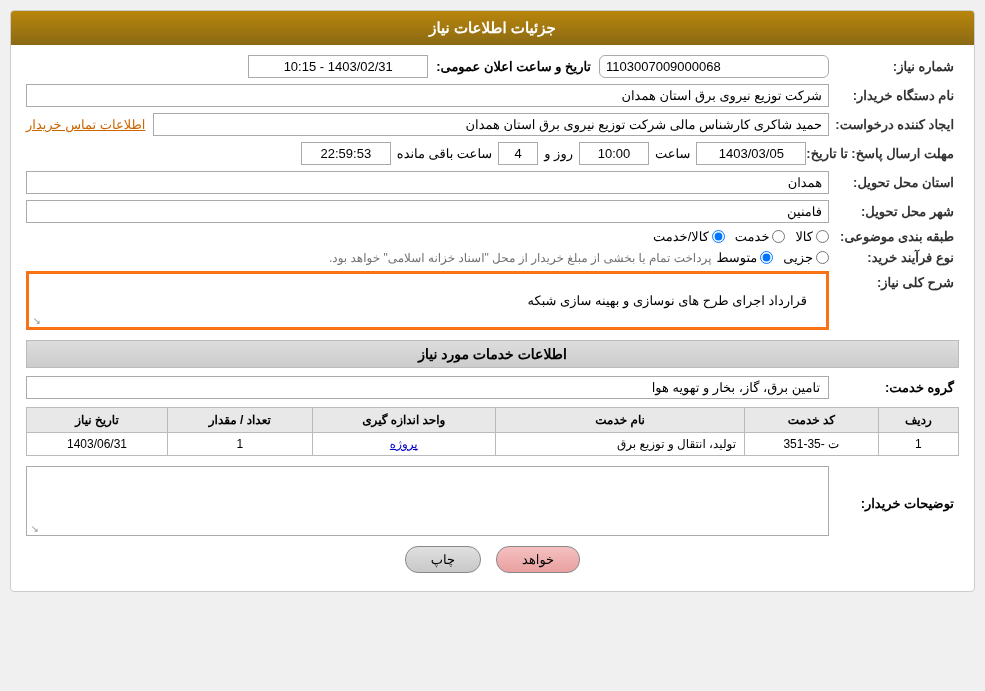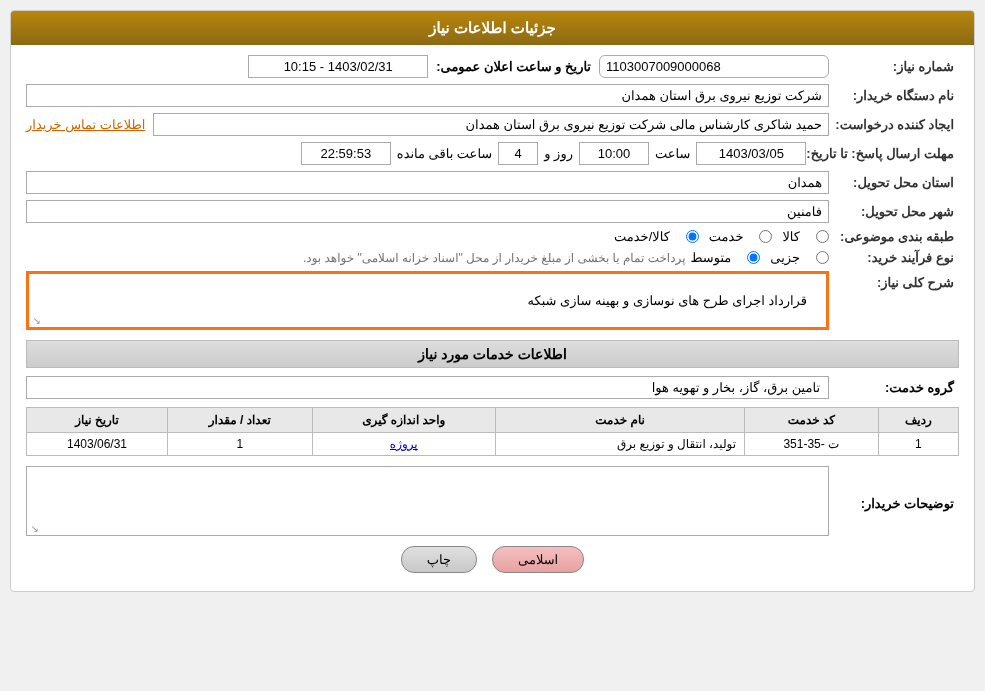--- a/index.html
+++ b/index.html
@@ -65,21 +65,21 @@
       border-radius: 6px;
     }
     .radio-group {
       display: flex;
       align-items: center;
       gap: 10px;
     }
     .radio-item {
       display: flex;
       align-items: center;
-      gap: 16px;
+      gap: 3px;
     }
     .section-header {
       background: linear-gradient(to bottom, #ddd, #ccc);
       border: 1px solid #bbb;
       text-align: center;
       padding: 5px;
       font-weight: bold;
       margin: 10px 0 8px 0;
       font-size: 14px;
     }
@@ -314,19 +314,19 @@
       </table>
 
       <div class="buyer-notes-row">
         <span class="buyer-notes-label">توضیحات خریدار:</span>
         <div class="buyer-notes-box">
           <span class="resize-corner">↘</span>
         </div>
       </div>
 
       <div class="buttons-row">
-        <button class="btn btn-back">اسلامی</button>
+        <button class="btn btn-back">خواهد</button>
         <button class="btn btn-print">چاپ</button>
       </div>
 
     </div>
   </div>
 </div>
 
 </body></html>

